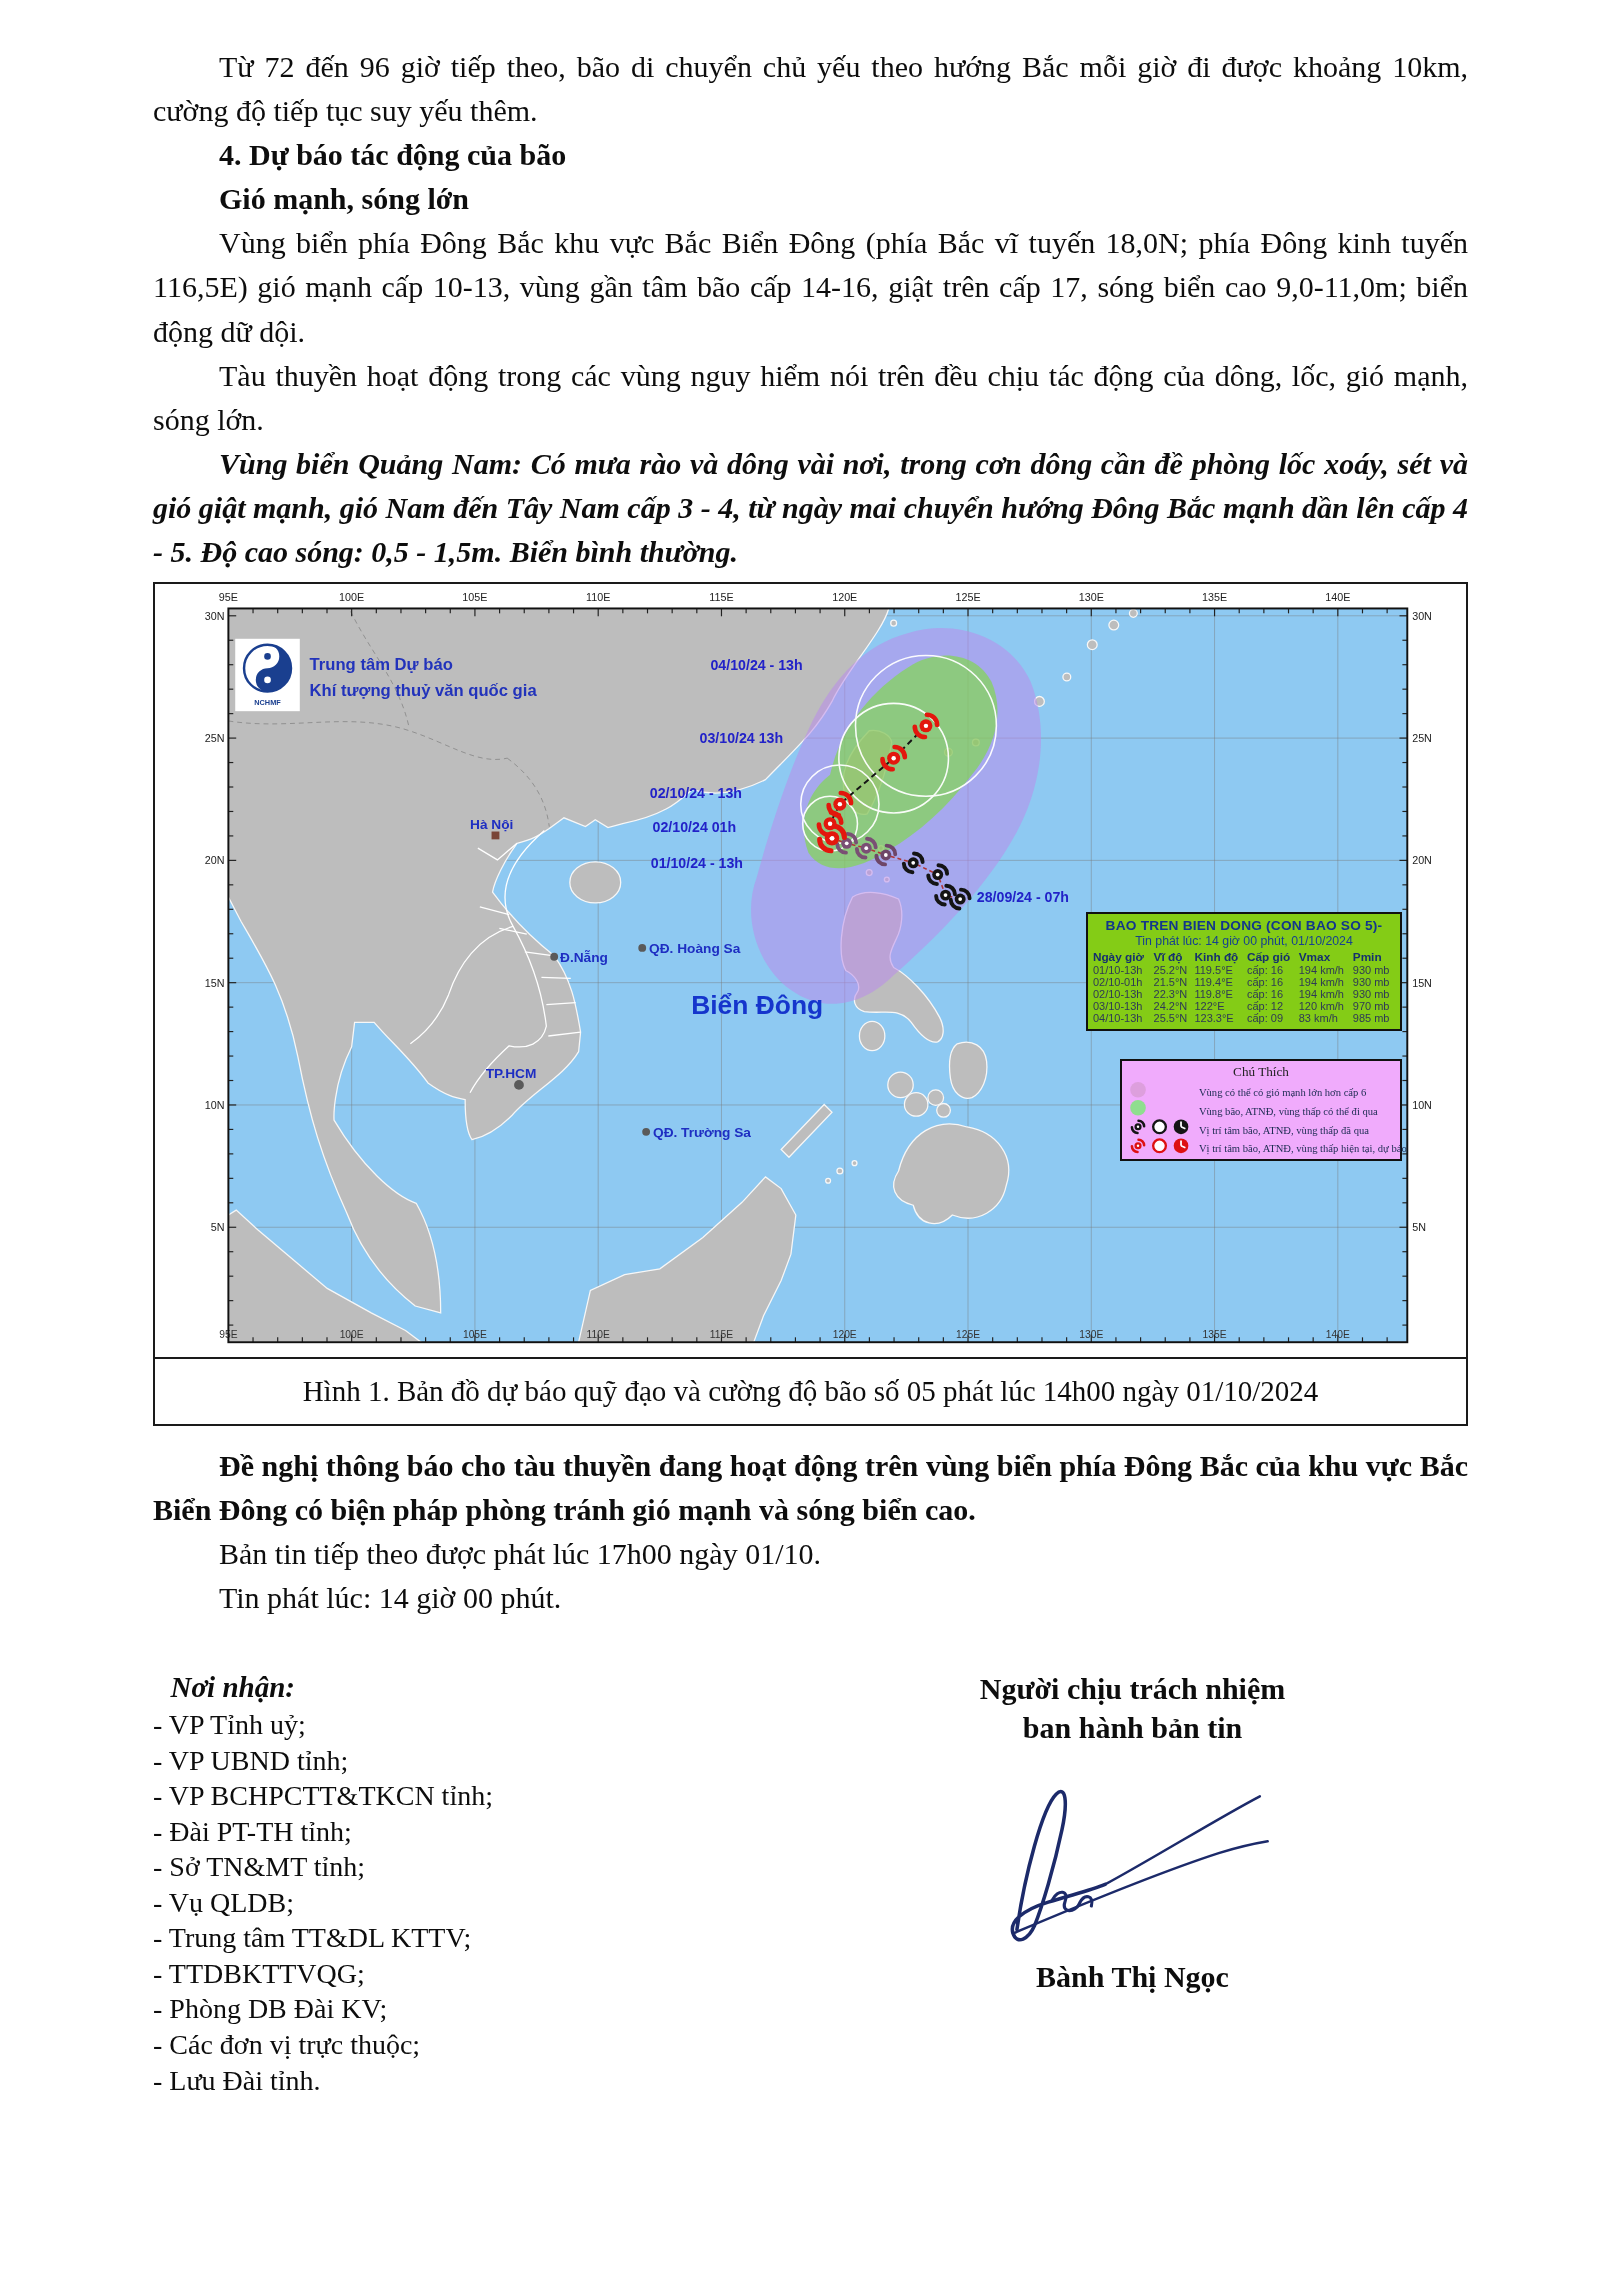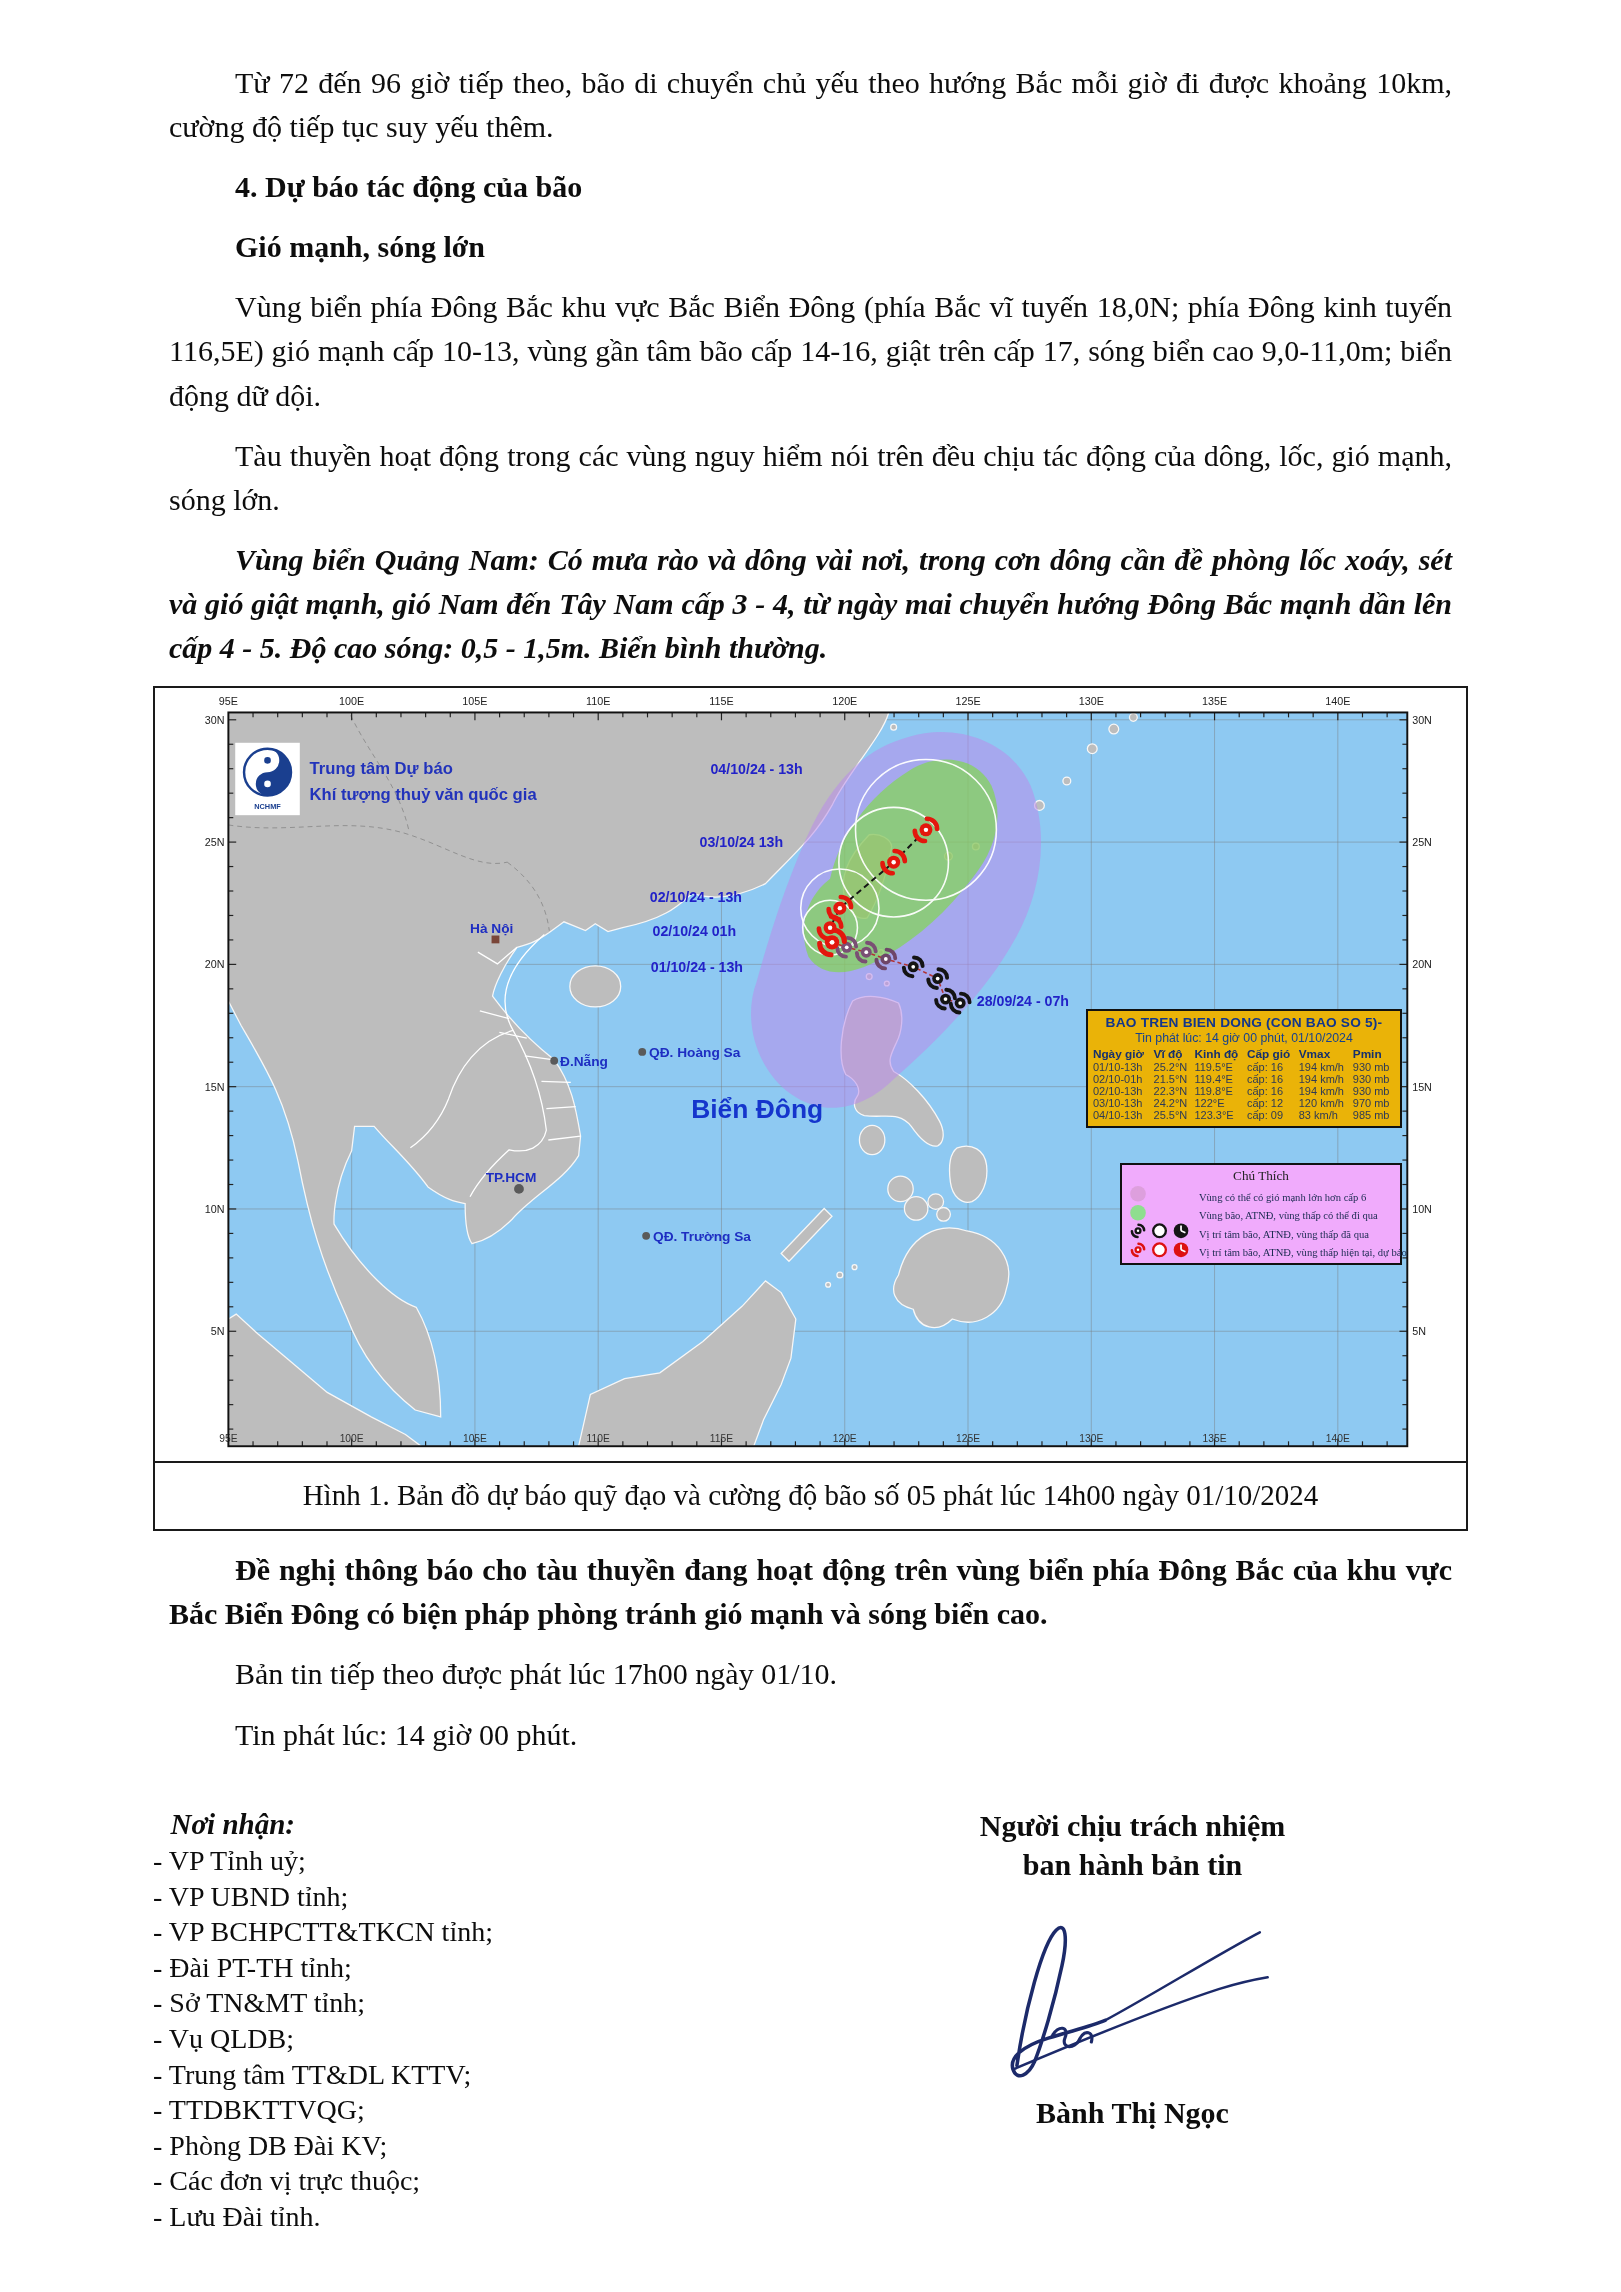--- a/index.html
+++ b/index.html
@@ -1,38 +1,38 @@
 <!DOCTYPE html>
 <html><head>
 <meta charset="utf-8">
 <style>
   html,body{margin:0;padding:0;background:#e8e8e8;}
   .page{width:1621px;height:2293px;background:#ffffff;margin:0 auto;position:relative;
         font-family:"Liberation Serif",serif;color:#0d0d0d;overflow:hidden;}
   .content{padding:45px 153px 0 153px;}
-  .para{margin:16px;text-align:justify;text-indent:66px;line-height:1.47;font-size:30px;}
+  .para{margin:0;text-align:justify;text-indent:66px;line-height:1.47;font-size:30px;}
   .bold{font-weight:bold;}
   .bi{font-weight:bold;font-style:italic;}
   .figure{margin-top:7.8px;border:2.9px solid #1a1a1a;background:#fff;}
   .map-wrap{position:relative;}
   svg.map{display:block;width:100%;height:auto;background:#fff;}
   .caption{border-top:2.9px solid #1a1a1a;text-align:center;padding:13.7px 5.9px 15.7px 5.9px;
            font-size:29px;line-height:1.25;}
   .grid{stroke:rgba(120,120,120,0.45);stroke-width:1;}
   .tick{stroke:#222;stroke-width:1.2;}
   .ax{font-family:"Liberation Sans",sans-serif;font-size:11px;fill:#222;}
   .axb{font-size:10.5px;fill:#333;}
   .mid{text-anchor:middle;}
   .rgt{text-anchor:end;}
   .city{font-family:"Liberation Sans",sans-serif;font-weight:bold;font-size:14px;fill:#1e2ec2;}
   .sea-name{font-family:"Liberation Sans",sans-serif;font-weight:bold;font-size:27px;fill:#1535cc;}
   .dlabel{font-family:"Liberation Sans",sans-serif;font-weight:bold;font-size:14.5px;fill:#2222c8;}
   .logo-t{font-family:"Liberation Sans",sans-serif;font-weight:bold;font-size:17px;fill:#2233bb;}
   .logo-a{font-family:"Liberation Sans",sans-serif;font-weight:bold;font-size:7.5px;fill:#1a3f8f;text-anchor:middle;}
-  .infobox{position:absolute;left:931px;top:321px;width:316px;background:#eab308;
+  .infobox{position:absolute;left:931px;top:328px;width:316px;background:#84cc16;
            border:2px solid #111;font-family:"Liberation Sans",sans-serif;box-sizing:border-box;
            padding:3.9px 3.9px 4.9px 3.9px;}
   .ib-title{font-size:13.7px;font-weight:bold;color:#12368c;text-align:center;letter-spacing:0.2px;}
   .ib-issued{font-size:12.3px;color:#15418f;text-align:center;margin-top:1px;}
   .ib-table{width:100%;border-collapse:collapse;margin-top:2px;}
   .ib-table th{font-size:11.8px;color:#15306e;text-align:left;padding:0 1px;}
   .ib-table td{font-size:11px;color:#2e3a55;padding:0 1px;white-space:nowrap;}
   .legendbox{position:absolute;left:965px;top:475px;width:282px;background:#f0abfc;
              border:2px solid #111;font-family:"Liberation Serif",serif;box-sizing:border-box;
              padding:2.9px 3.9px 4.9px 3.9px;}

